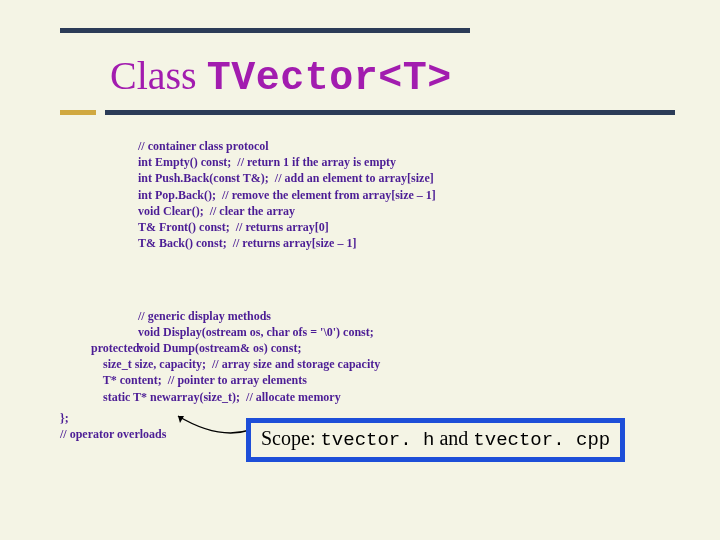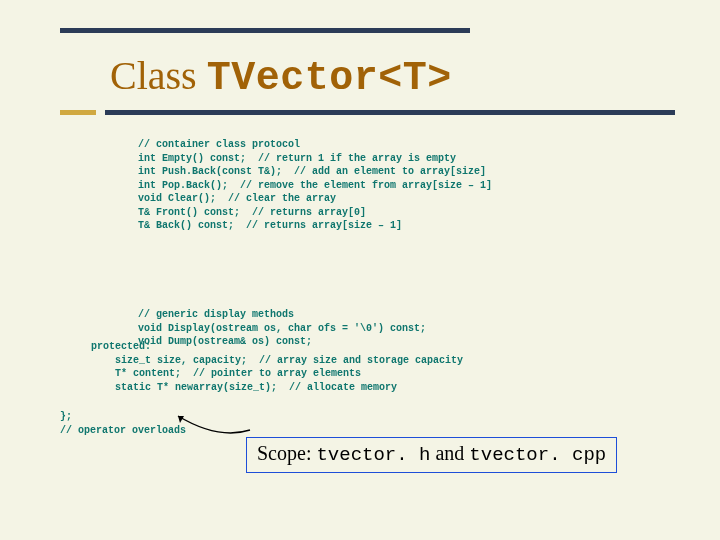--- a/index.html
+++ b/index.html
@@ -17,21 +17,21 @@
     left: 60px;
     width: 410px;
     height: 5px;
     background: #2b3b57;
   }
   .title {
     position: absolute;
     top: 52px;
     left: 110px;
     font-size: 40px;
-    color: #a16207;
+    color: #a21caf;
     font-family: "Times New Roman", serif;
   }
   .title .mono {
     font-family: "Courier New", monospace;
     font-weight: bold;
     letter-spacing: 0.5px;
   }
   .mid-bar-left {
     position: absolute;
     top: 110px;
@@ -43,51 +43,50 @@
   .mid-bar-main {
     position: absolute;
     top: 110px;
     left: 105px;
     width: 570px;
     height: 5px;
     background: #2b3b57;
   }
   .code-block {
     position: absolute;
-    font-family: Liberation Mono, monospace;
+    font-family: Liberation Serif, serif;
     font-weight: bold;
-    font-size: 10px;
+    font-size: 12px;
     line-height: 1.35;
-    color: #0f766e;
+    color: #4c1d95;
     white-space: pre;
   }
   .block1 { top: 138px; left: 138px; }
   .block2 { top: 276px; left: 138px; margin-top: 32px; }
   .block3 { top: 340px; left: 91px; }
   .block4 { top: 410px; left: 60px; }
 
   .arrow {
     position: absolute;
     top: 412px;
     left: 168px;
     width: 84px;
     height: 26px;
     pointer-events: none;
   }
   .scope-box {
     position: absolute;
     left: 246px;
     top: 418px;
-    border: 1px solid #1d4ed8;
+    border: 5px solid #1d4ed8;
     padding: 4px 10px 6px 10px;
     font-size: 20px;
     font-family: "Times New Roman", serif;
     background: transparent;
     white-space: nowrap;
-    margin-top: 19px;
   }
   .scope-box .mono {
     font-family: "Courier New", monospace;
     font-size: 19px;
   }
 </style>
 </head>
 <body>
 
 <div class="top-bar"></div>

